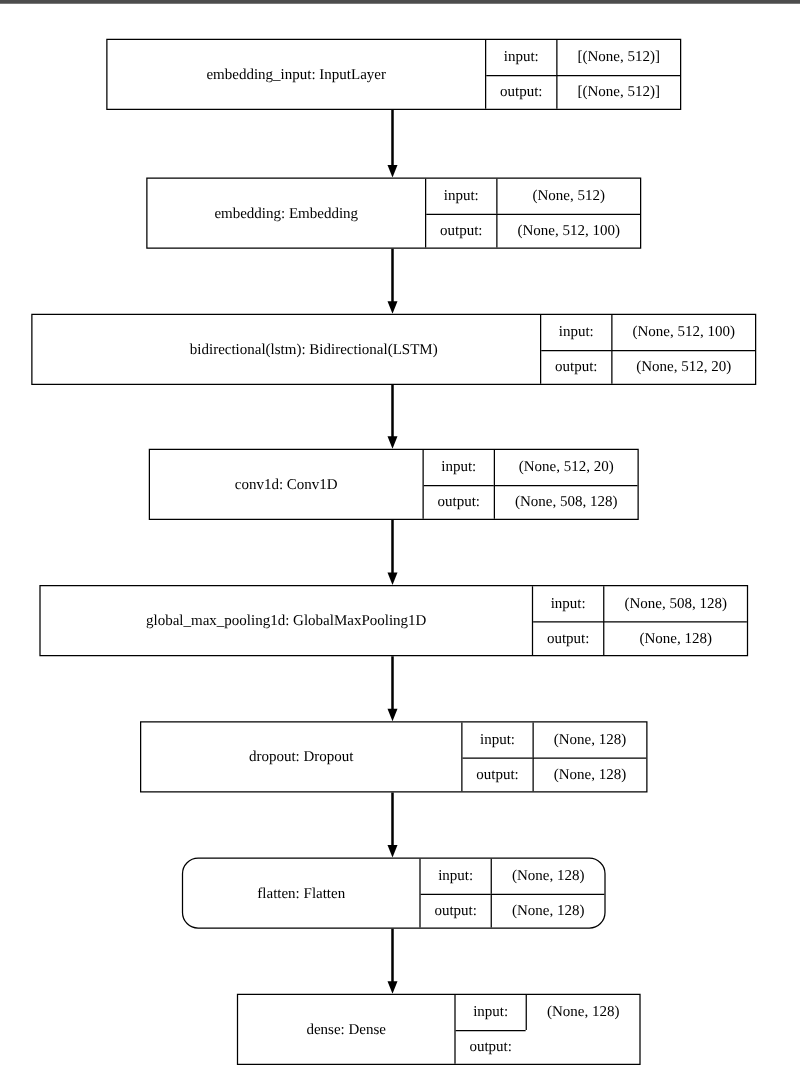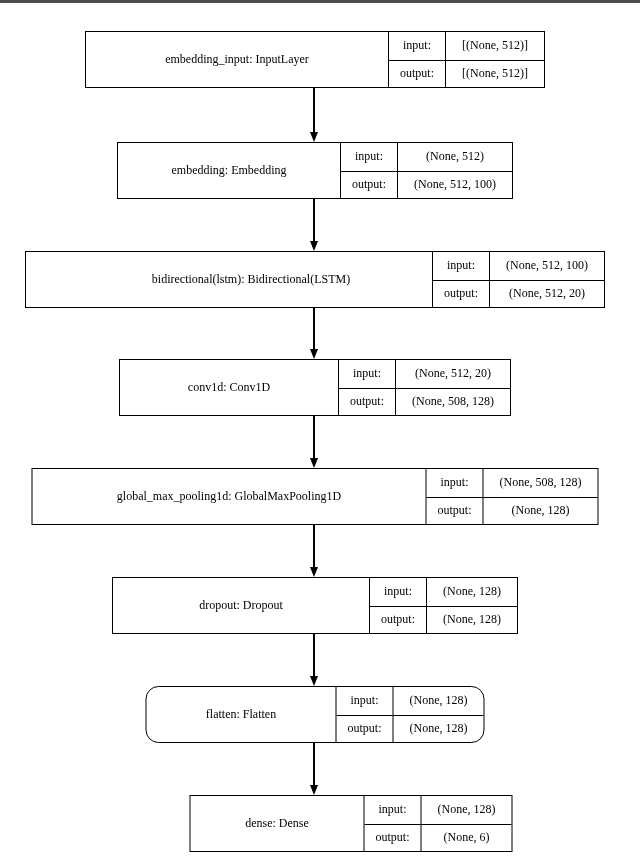--- a/index.html
+++ b/index.html
@@ -196,16 +196,15 @@
   <div class="arrow a7">
       <div class="shaft"></div>
       <div class="head"></div>
     </div>
 
   <div class="node n8">
     <div class="name">dense: Dense</div>
     <div class="lbl row-in">input:</div>
     <div class="val row-in">(None, 128)</div>
     <div class="lbl row-out">output:</div>
-    <div class="val row-out">(None, 6)</div>
   </div>
 
 </div>
 
 </body></html>

